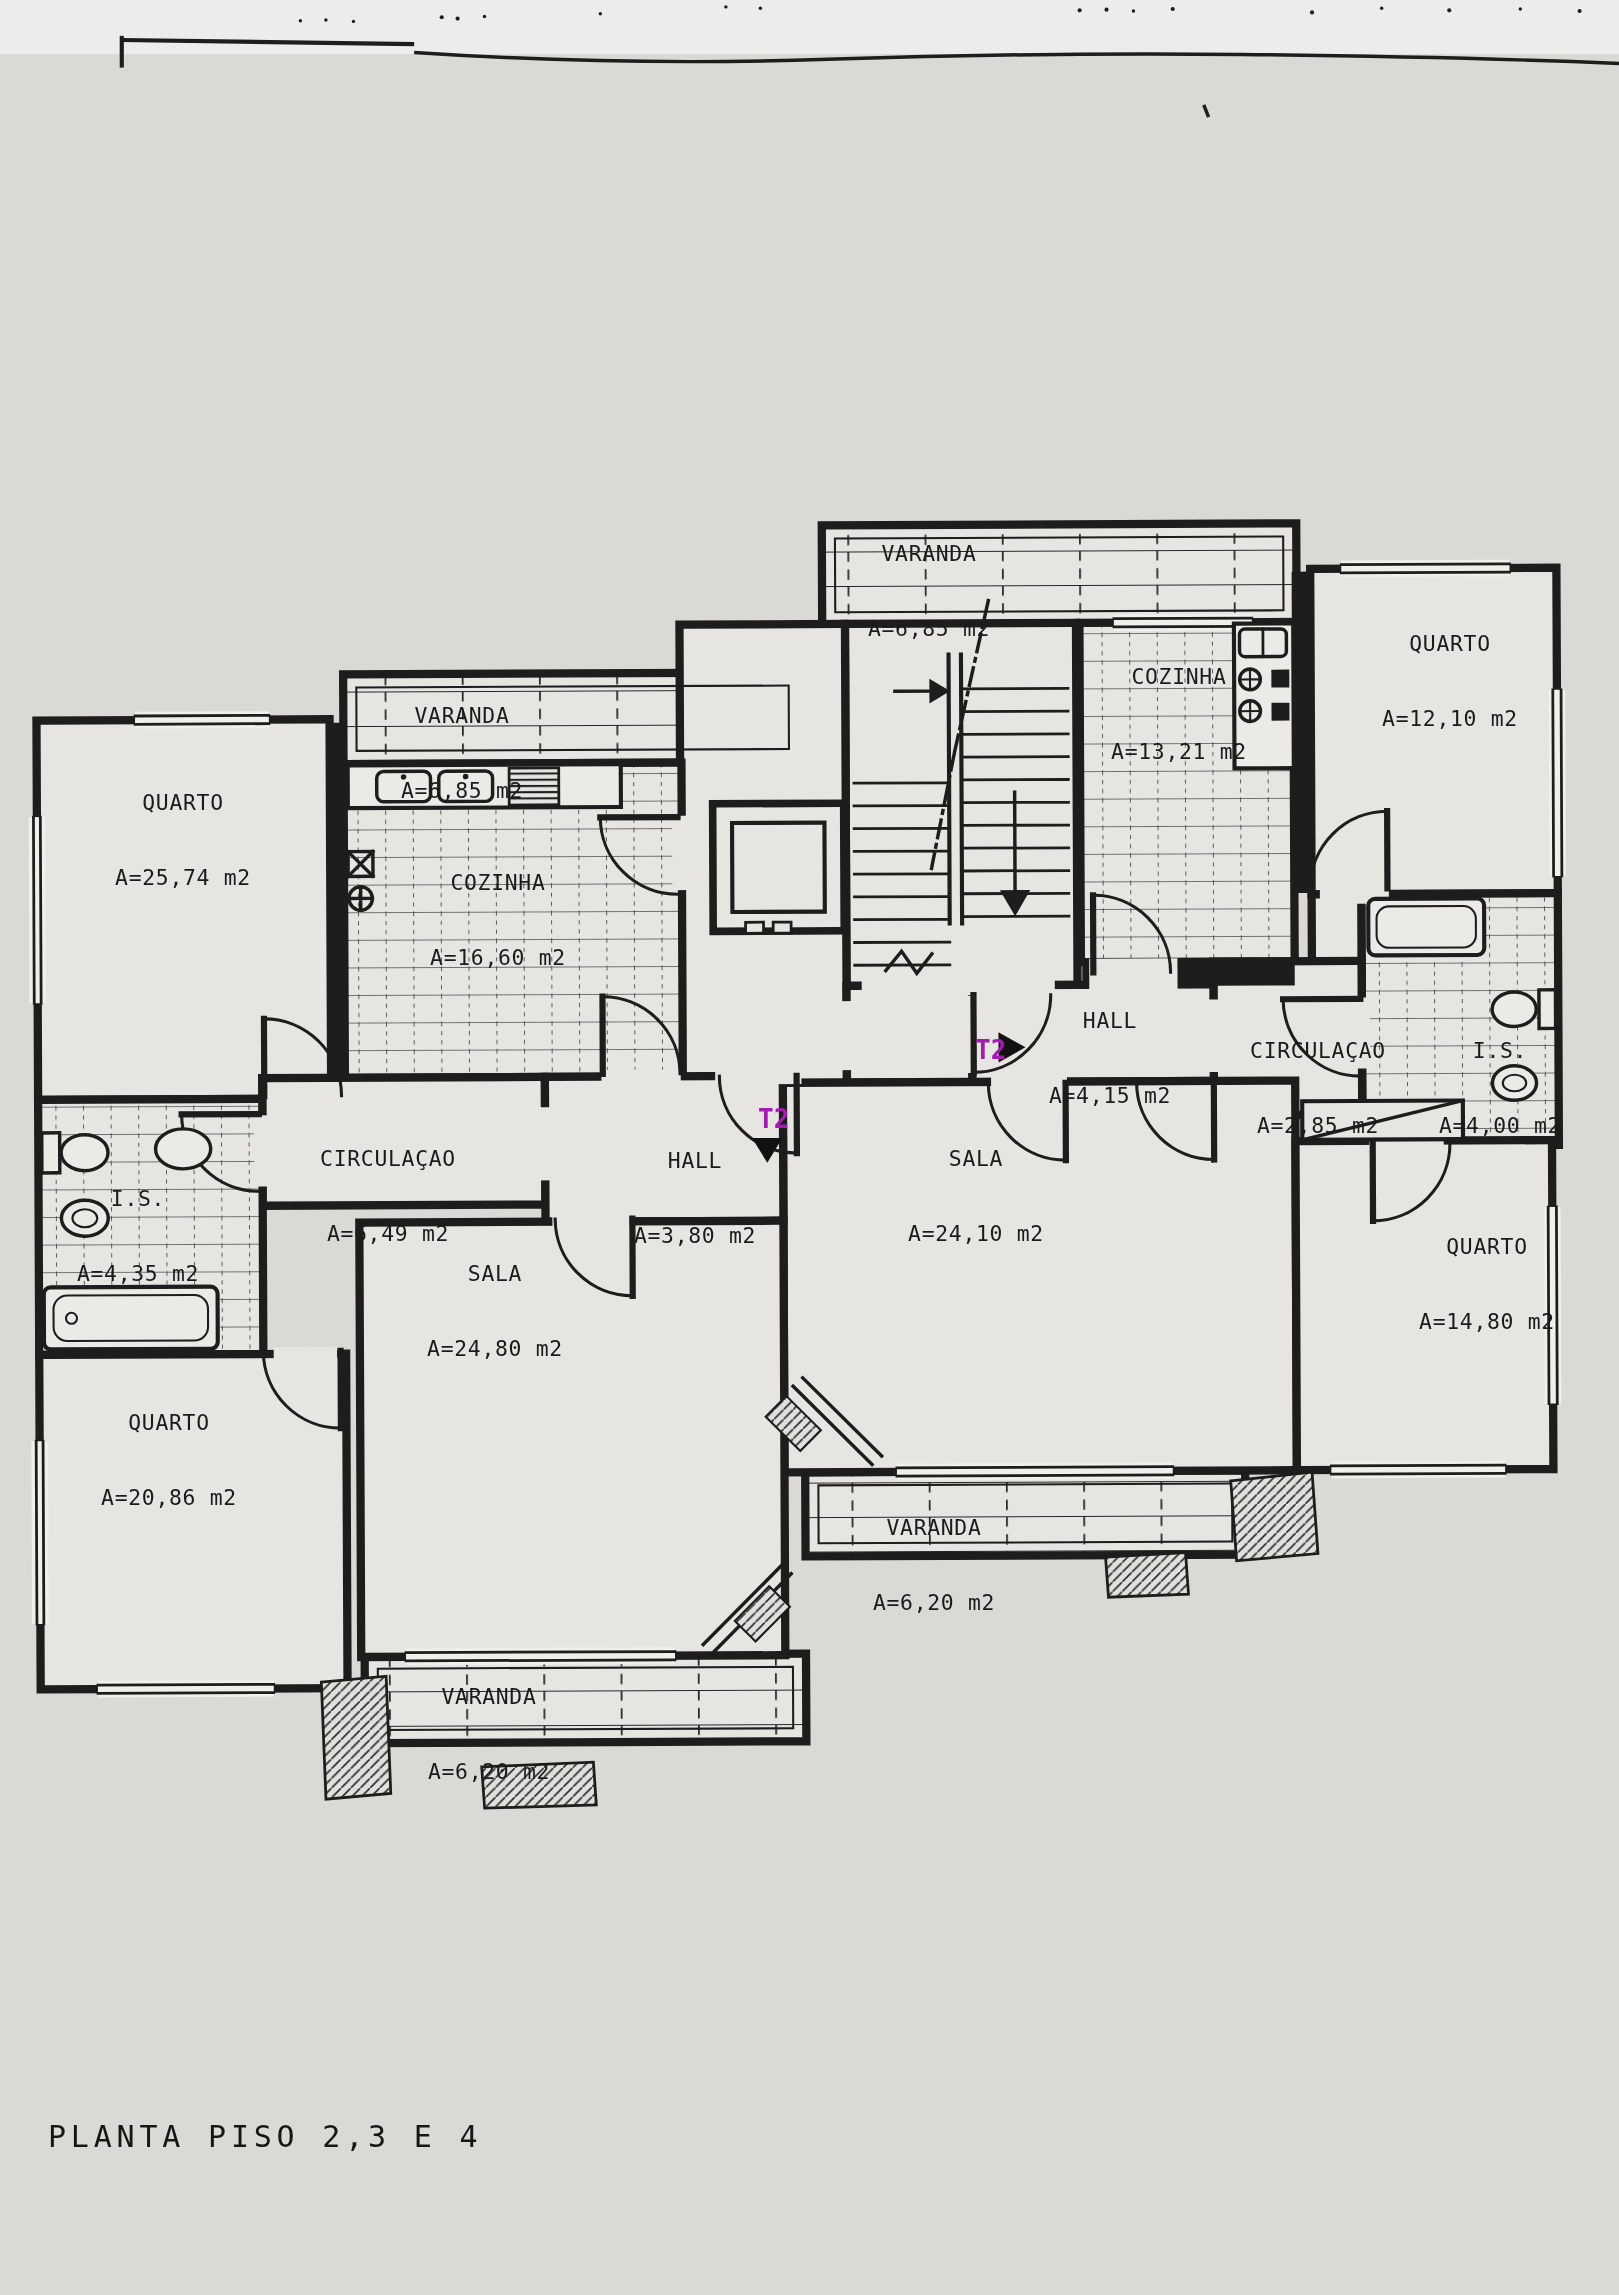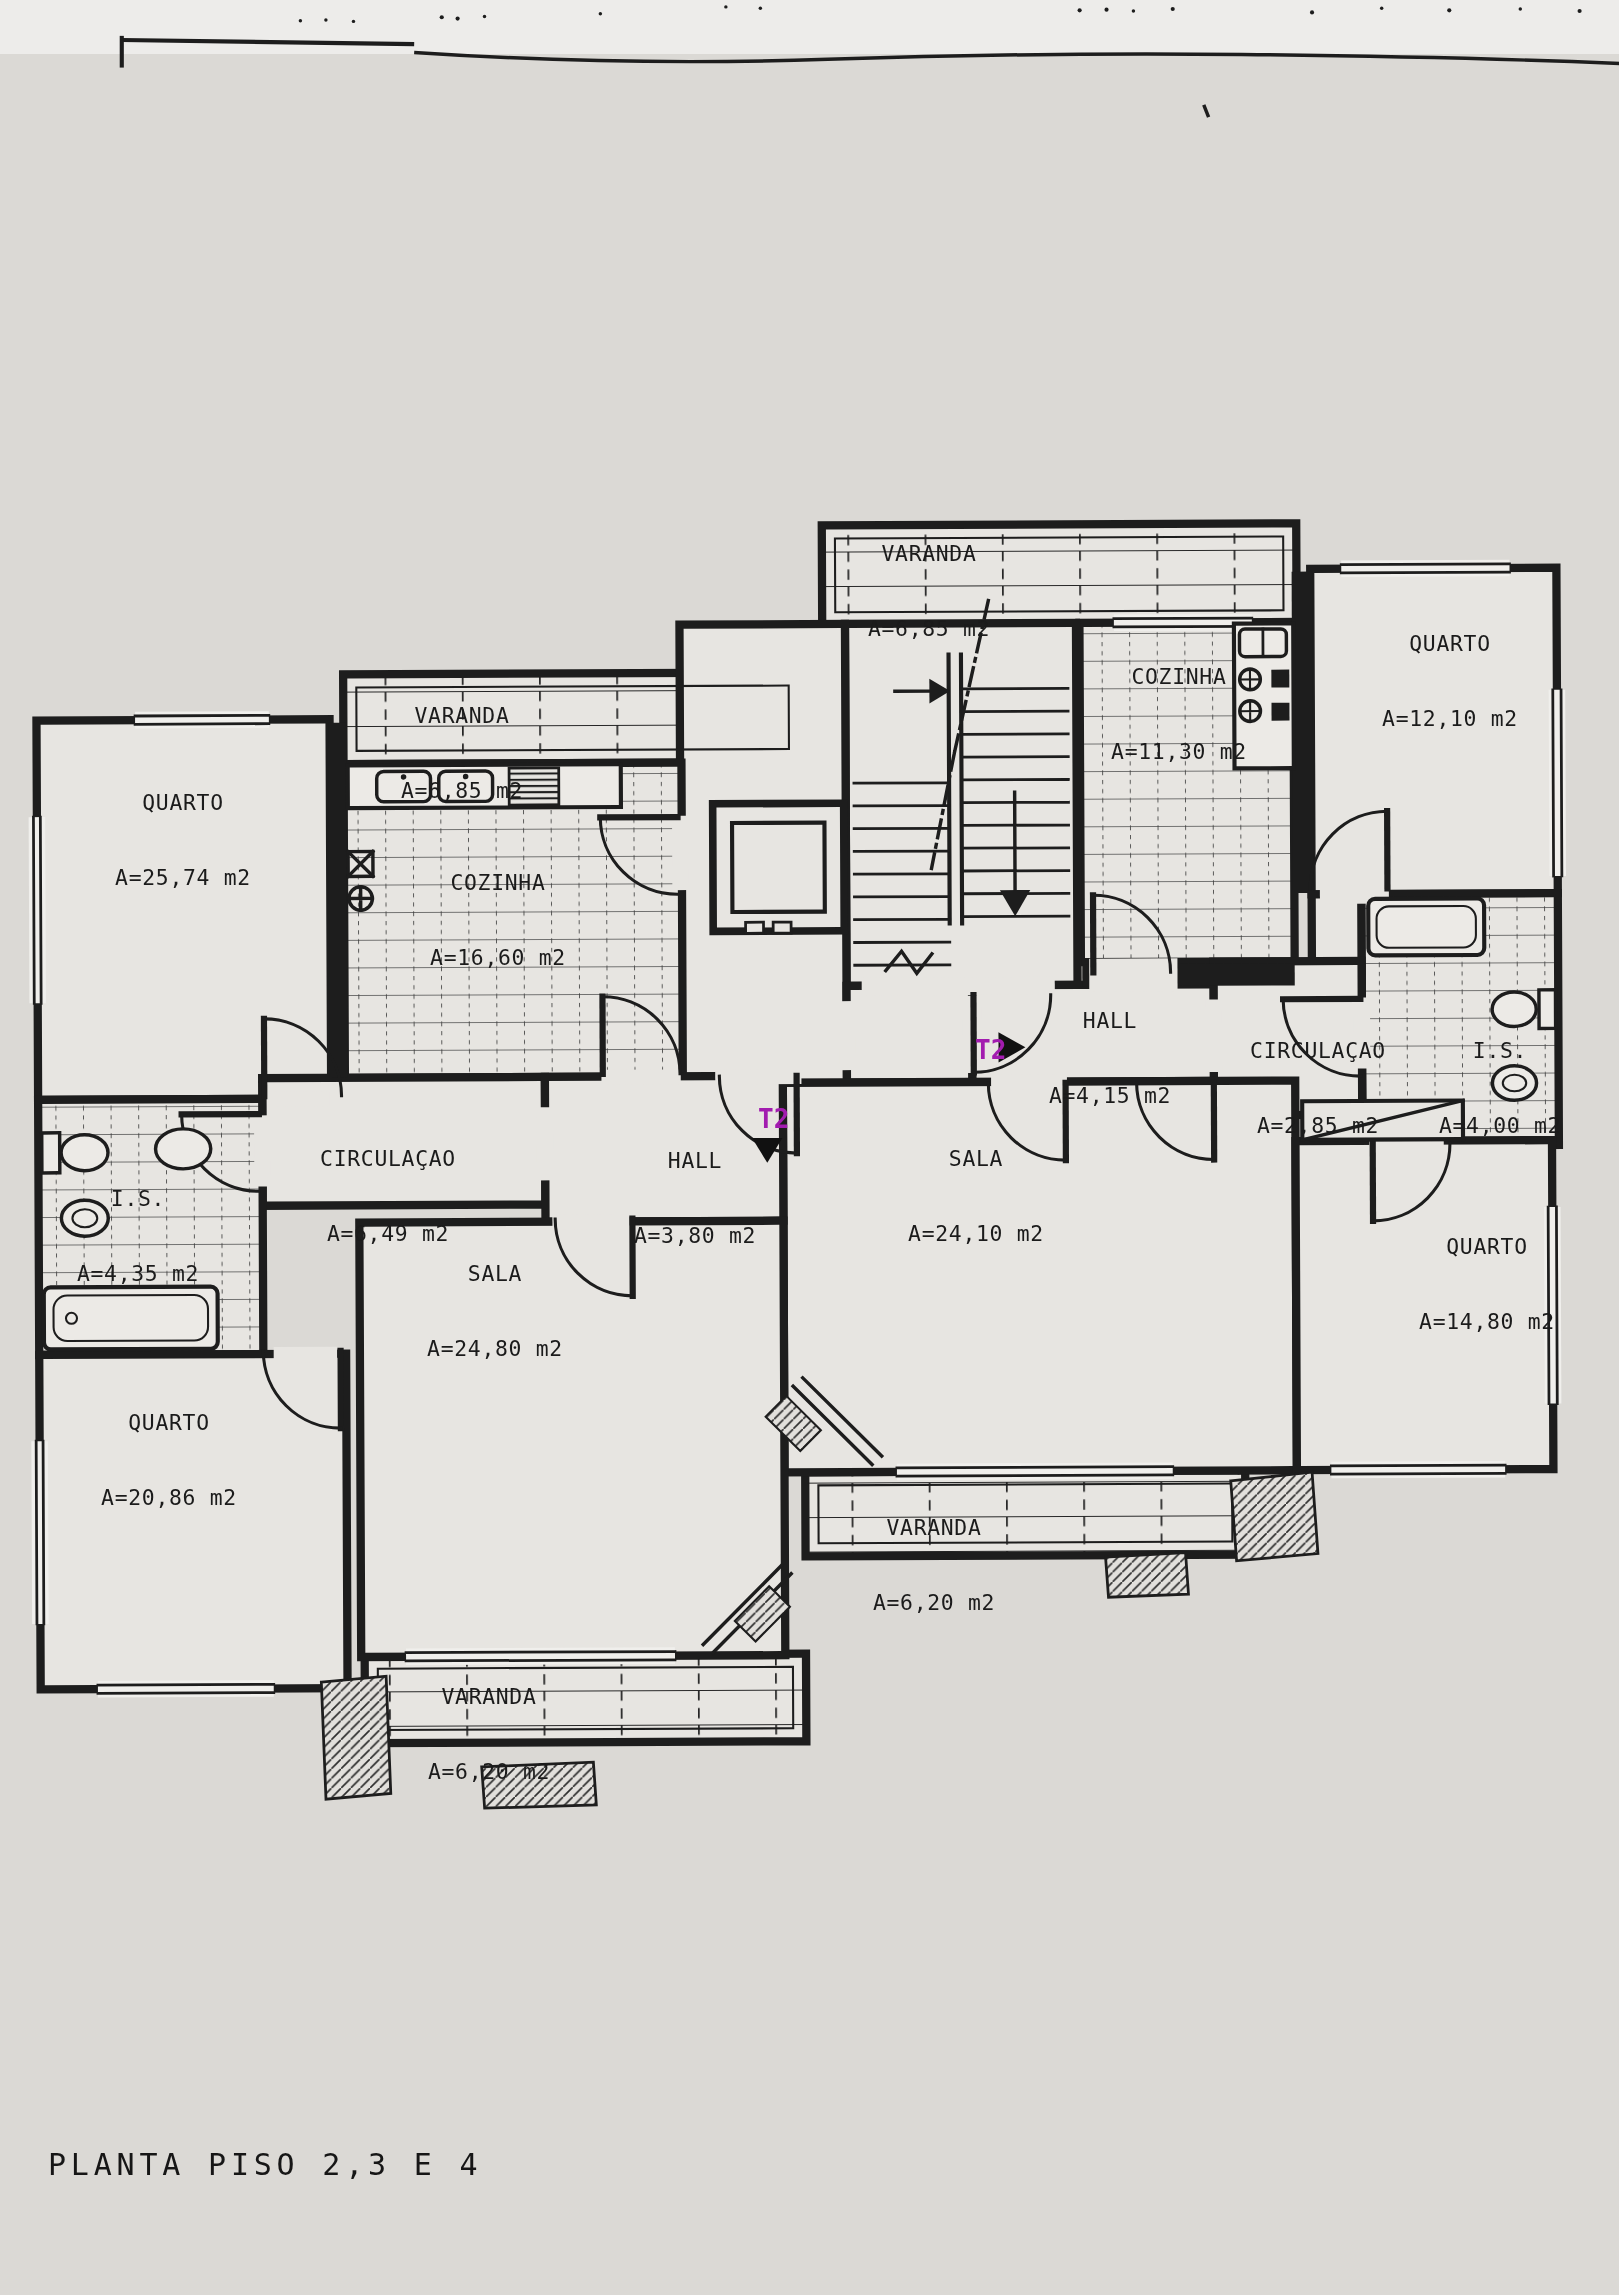--- a/index.html
+++ b/index.html
@@ -6,21 +6,21 @@
   .page{position:relative;width:1620px;height:2295px;background:#dbd9d5;overflow:hidden;
         font-family:"DejaVu Sans Mono","Liberation Mono",monospace;}
   .topband{position:absolute;left:0;top:0;width:1620px;height:54px;background:#edecea;}
   .plan-svg{position:absolute;left:0;top:0;filter:blur(0.3px);}
   .labels{position:absolute;left:12px;top:0;width:100%;height:100%;filter:blur(0.2px);padding-left:19px;}
   .room-label{position:absolute;transform:translateX(-50%);text-align:center;
               color:#1b1b1b;font-size:21.4px;line-height:29px;white-space:nowrap;letter-spacing:0.7px;}
   .room-label .area{display:block;margin-top:46px;}
   .t2-marker{position:absolute;color:#a21caf;font-size:26px;font-weight:bold;white-space:nowrap;line-height:30px;}
   .t2-marker.down{text-align:center;}
-  .plan-title{position:absolute;left:36px;top:2119px;color:#161616;font-size:30px;letter-spacing:4.8px;white-space:nowrap;margin-top:28px;}
+  .plan-title{position:absolute;left:36px;top:2119px;color:#161616;font-size:30px;letter-spacing:4.8px;white-space:nowrap;}
 </style>
 </head>
 <body>
 
 <div class="page">
   <div class="topband"></div>
 
   <svg class="plan-svg" width="1620" height="2295" viewBox="0 0 2348 3328">
     <defs>
       <pattern id="tile" width="40" height="40" patternUnits="userSpaceOnUse">
@@ -291,21 +291,21 @@
     <div class="room-label" style="left:917px;top:539px">
       <span>VARANDA</span>
       <span class="area">A=6,85 m2</span>
     </div>
     <div class="room-label" style="left:1438px;top:629px">
       <span>QUARTO</span>
       <span class="area">A=12,10 m2</span>
     </div>
     <div class="room-label" style="left:1167px;top:662px">
       <span>COZINHA</span>
-      <span class="area">A=11,30 m2</span>
+      <span class="area">A=13,21 m2</span>
     </div>
     <div class="room-label" style="left:450px;top:701px">
       <span>VARANDA</span>
       <span class="area">A=6,85 m2</span>
     </div>
     <div class="room-label" style="left:171px;top:788px">
       <span>QUARTO</span>
       <span class="area">A=25,74 m2</span>
     </div>
     <div class="room-label" style="left:486px;top:868px">

